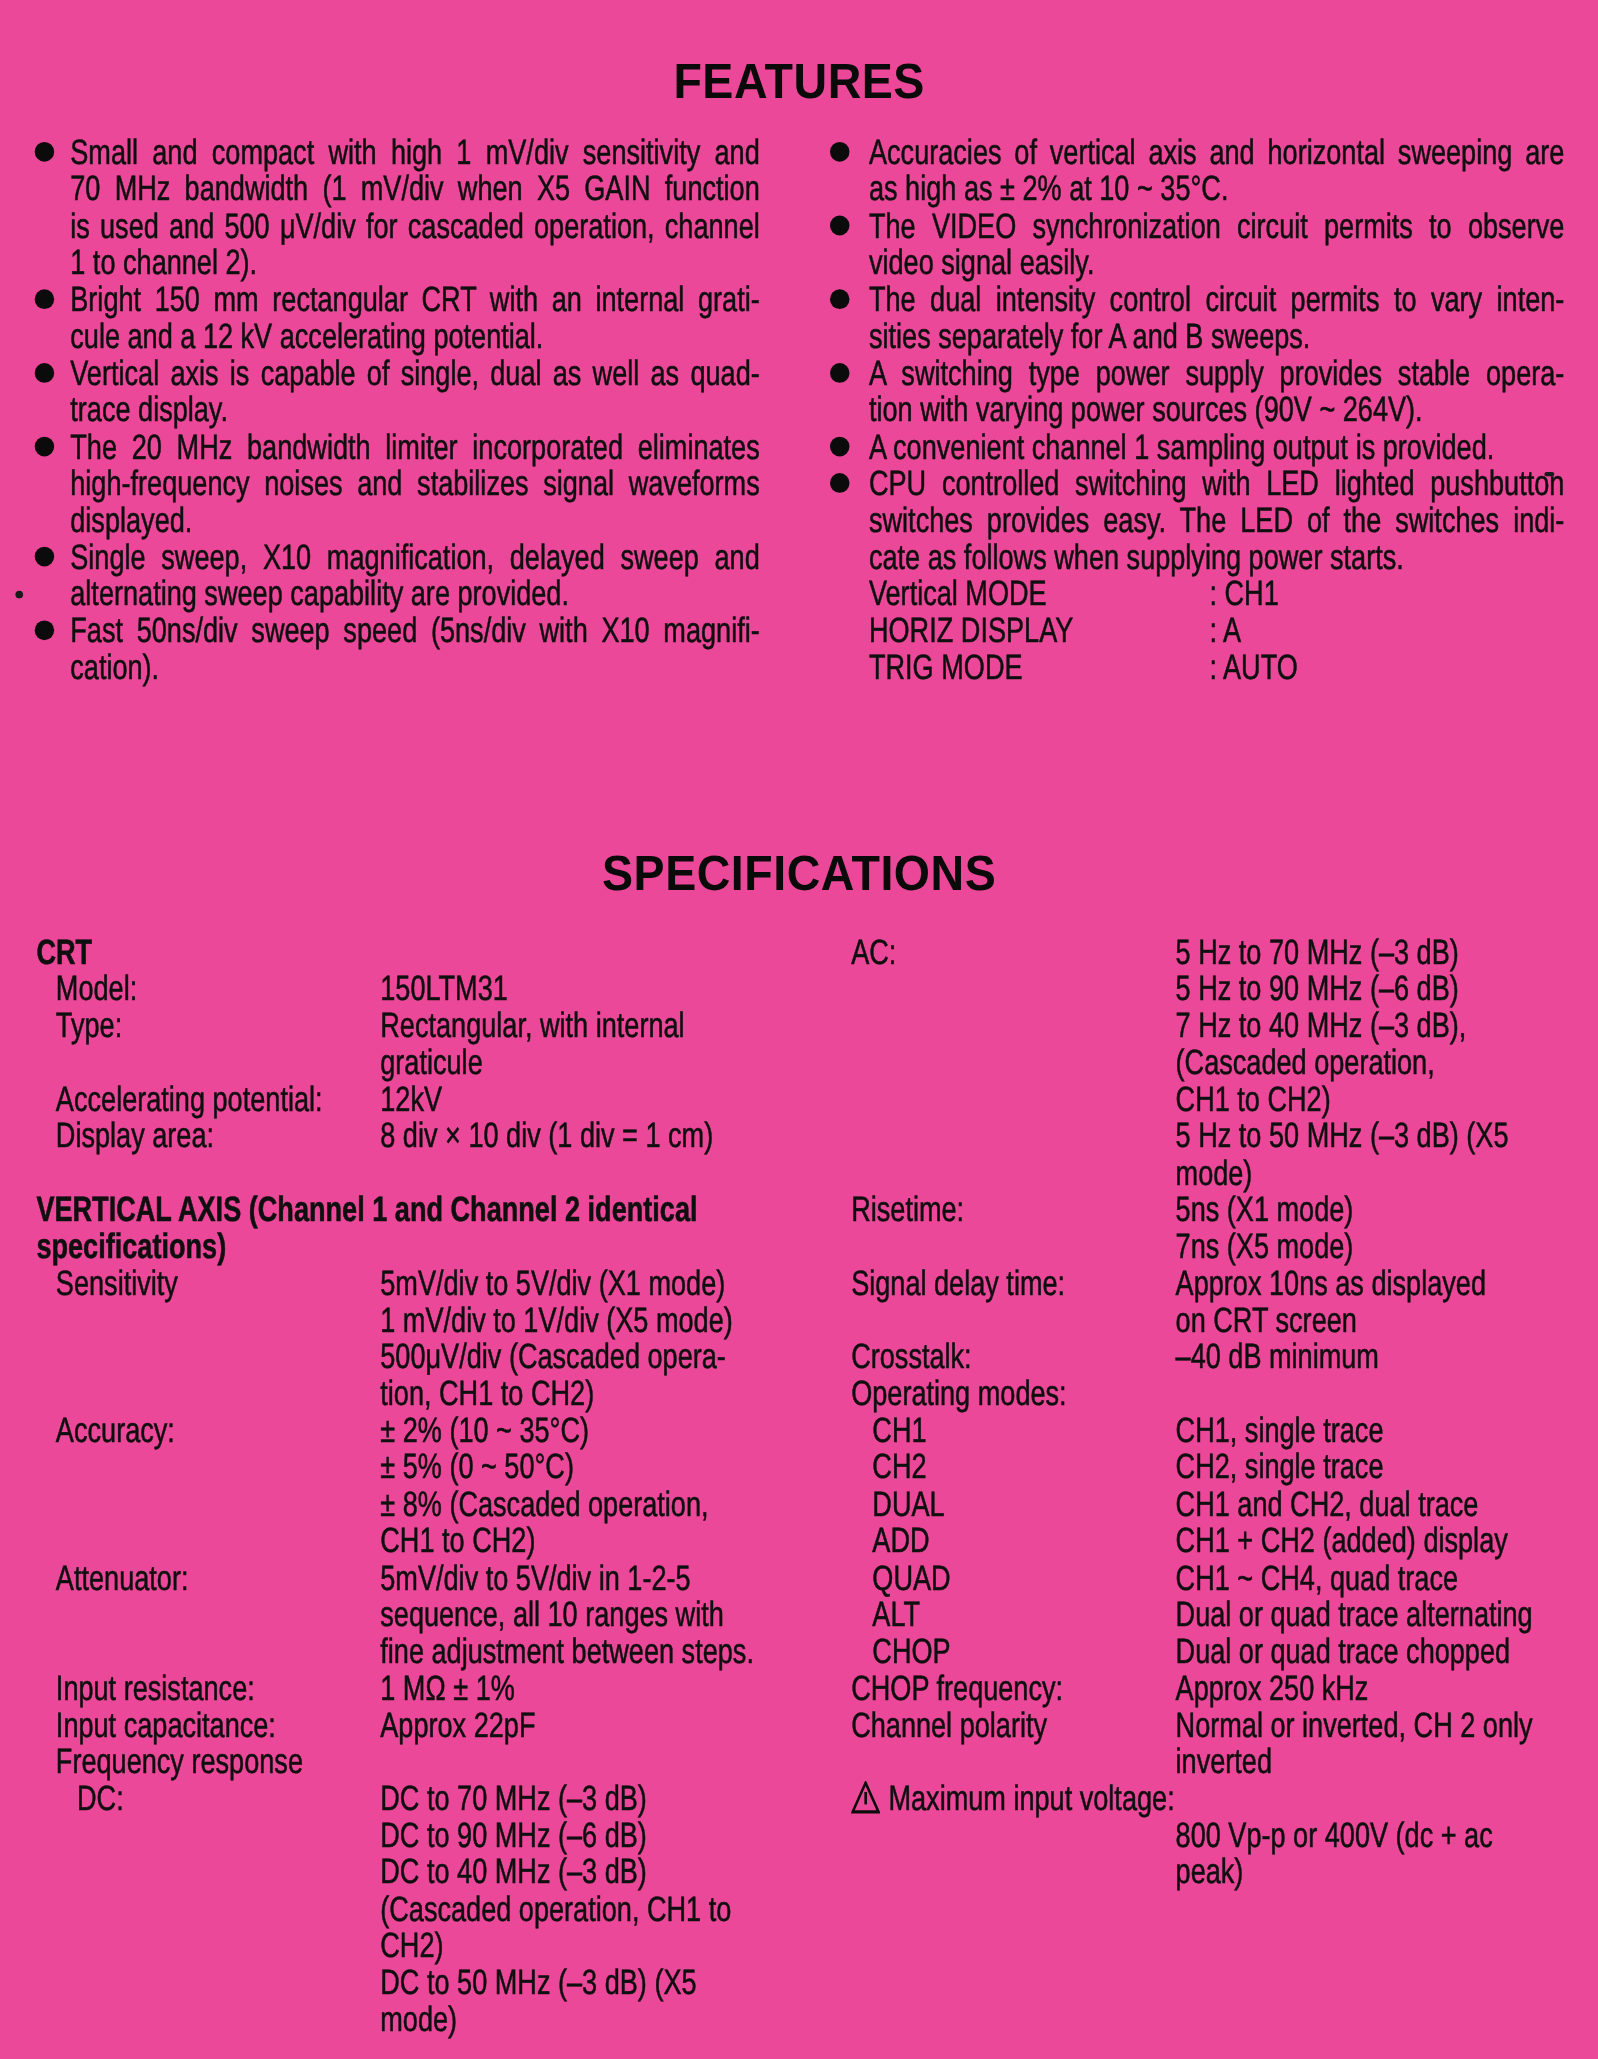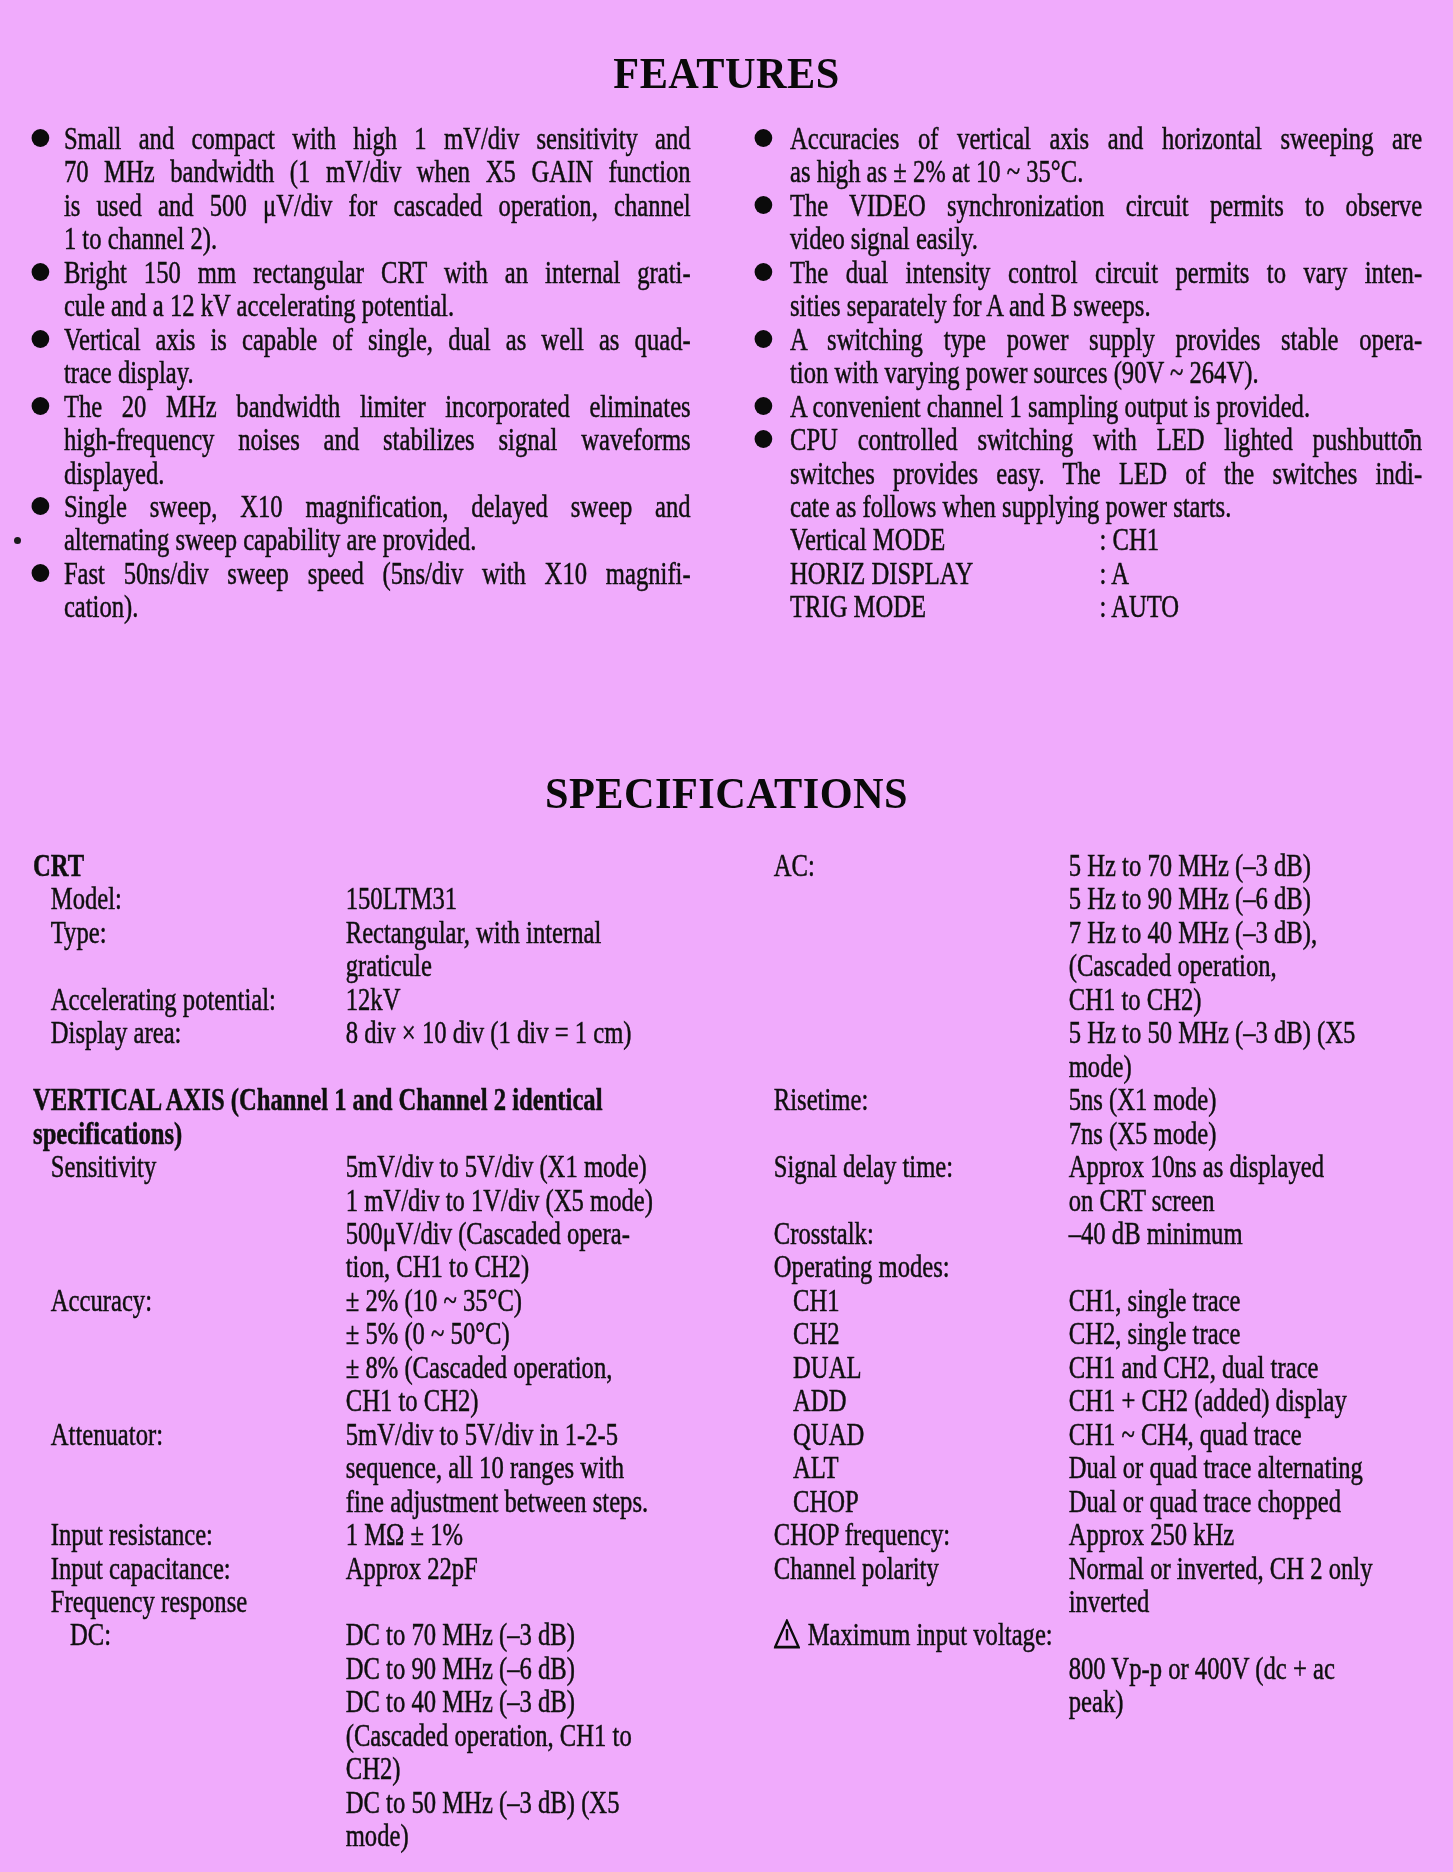--- a/index.html
+++ b/index.html
@@ -1,17 +1,17 @@
 <!DOCTYPE html>
 <html><head>
 <meta charset="utf-8">
 <style>
   html,body{margin:0;padding:0;background:#ffffff;}
-  .page{position:relative;width:1453px;height:1872px;background:#f0abfc;overflow:hidden;
-        font-family:Liberation Serif, serif;color:#0f0f0f;}
+  .page{position:relative;width:1453px;height:1872px;background:#ec4899;overflow:hidden;
+        font-family:Liberation Sans, sans-serif;color:#0f0f0f;}
   .title{position:absolute;left:0;width:100%;text-align:center;font-size:45px;line-height:45px;
          font-weight:700;transform:scaleX(0.94);color:#0a0a0a;letter-spacing:0.5px;}
   .t-features{top:21px;}
   .t-specs{top:741px;}
   .col{position:absolute;font-size:32px;line-height:33.45px;transform:scaleX(0.77);
        transform-origin:0 0;-webkit-text-stroke:0.5px #101010;}
   .feat{top:122px;}
   #feat-left{left:30px;width:858px;}
   #feat-right{left:753px;width:869px;}
   .bullet-item{position:relative;padding-left:44px;}

